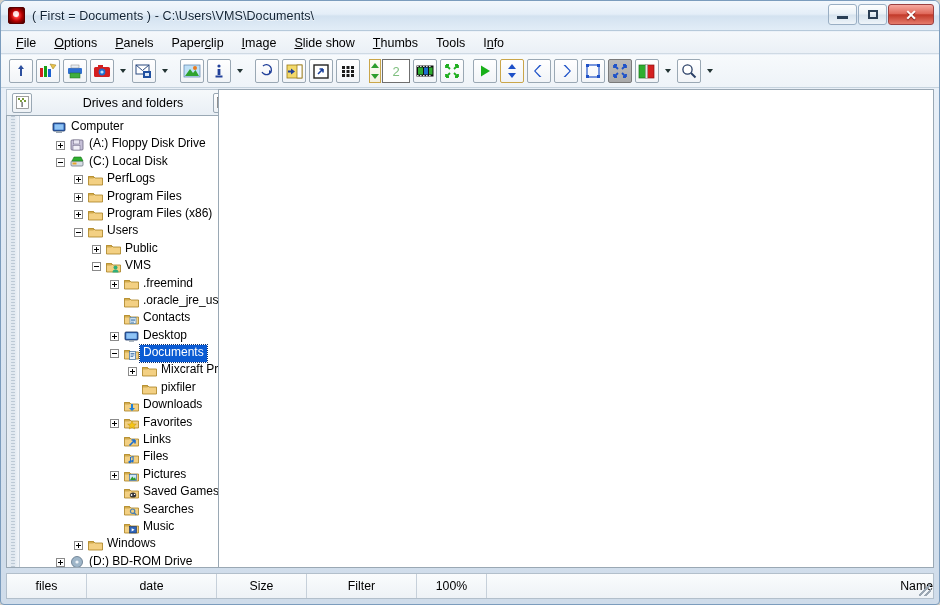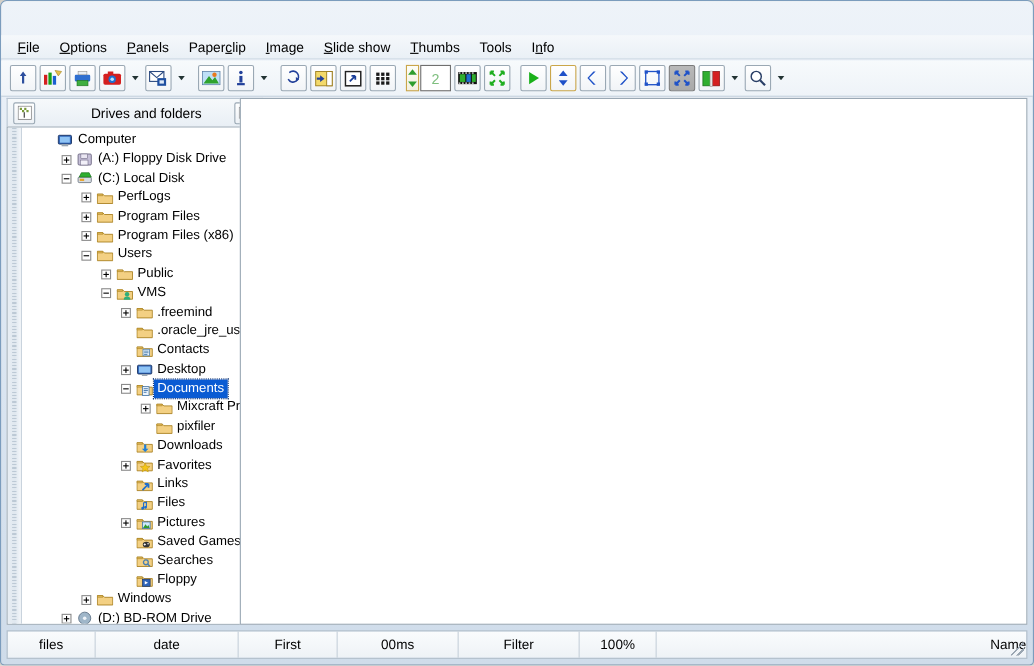--- a/index.html
+++ b/index.html
@@ -234,20 +234,35 @@
     background:
       linear-gradient(135deg, transparent 45%, #9aa6b2 45%, #9aa6b2 55%, transparent 55%),
       linear-gradient(135deg, transparent 70%, #9aa6b2 70%, #9aa6b2 80%, transparent 80%);
   }
 </style>
 </head>
 <body>
 
 <div id="app">
 
+  <div class="titlebar">
+    <div class="app-icon"></div>
+    <div class="title-text">( First = Documents ) - C:\Users\VMS\Documents\</div>
+    <div class="win-buttons">
+      <div class="wbtn">
+        <div class="glyph-min"></div>
+      </div>
+      <div class="wbtn">
+        <div class="glyph-max"></div>
+      </div>
+      <div class="wbtn close">
+        <span class="glyph-close">✕</span>
+      </div>
+    </div>
+  </div>
 
   <div class="menubar">
     <div class="menu-item"><u>F</u>ile</div>
     <div class="menu-item"><u>O</u>ptions</div>
     <div class="menu-item"><u>P</u>anels</div>
     <div class="menu-item">Paper<u>c</u>lip</div>
     <div class="menu-item"><u>I</u>mage</div>
     <div class="menu-item"><u>S</u>lide show</div>
     <div class="menu-item"><u>T</u>humbs</div>
     <div class="menu-item">Tools</div>
@@ -808,21 +823,21 @@
               <span style="display:inline-block;width:74px;flex:0 0 auto"></span>
               <span class="tw"></span>
               <span class="ticon">
                 <svg width="15" height="14" viewBox="0 0 15 14">
                   <path d="M0.5 3.5 h5 l1.5 1.5 h7.5 v7 h-14 z" fill="#f3d083" stroke="#a8801f" stroke-width=".8"></path>
                   <path d="M0.5 3.5 h5 v1.4 h-5 z" fill="#ecc467" stroke="#a8801f" stroke-width=".6"></path>
                   <rect x="5.5" y="5.5" width="7" height="6.5" fill="#2f64b8" stroke="#17305e" stroke-width=".6"></rect>
                   <path d="M7.6 7.2 L10.6 8.8 L7.6 10.4 Z" fill="#fff"></path>
                 </svg>
               </span>
-              <span class="tlabel">Floppy</span>
+              <span class="tlabel">Music</span>
             </div>
             <div class="trow">
               <span style="display:inline-block;width:38px;flex:0 0 auto"></span>
               <span class="tw">
                 <span class="exp plus"></span>
               </span>
               <span class="ticon">
                 <svg width="15" height="14" viewBox="0 0 15 14">
                   <path d="M0.5 3.5 h5 l1.5 1.5 h7.5 v7 h-14 z" fill="#f3d083" stroke="#a8801f" stroke-width=".8"></path>
                   <path d="M0.5 3.5 h5 v1.4 h-5 z" fill="#ecc467" stroke="#a8801f" stroke-width=".6"></path>
@@ -860,24 +875,21 @@
   </div>
 
   <div class="statusbar" id="statusbar">
       <div class="scell" style="width: 80px;">
         <span>files</span>
       </div>
       <div class="scell" style="width: 130px;">
         <span>date</span>
       </div>
       <div class="scell" style="width: 90px;">
-        <span>First</span>
-      </div>
-      <div class="scell" style="width: 110px;">
-        <span>00ms</span>
+        <span>Size</span>
       </div>
       <div class="scell" style="width: 110px;">
         <span>Filter</span>
       </div>
       <div class="scell" style="width: 70px;">
         <span>100%</span>
       </div>
       <div class="scell lft last">
         <span>Name</span>
         <span class="grip"></span>

